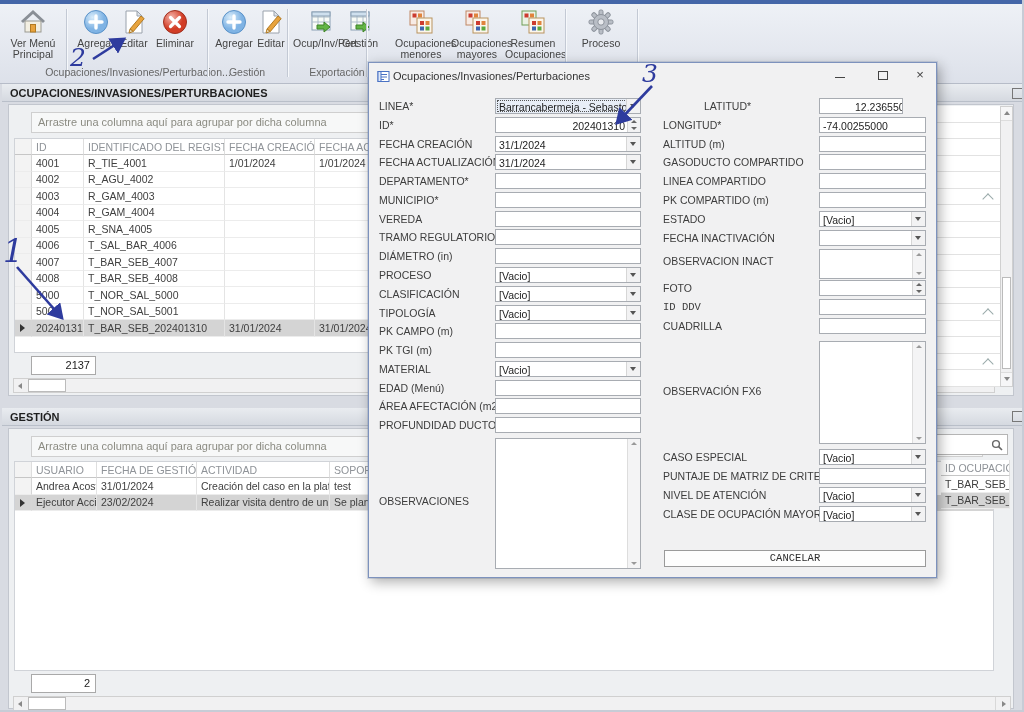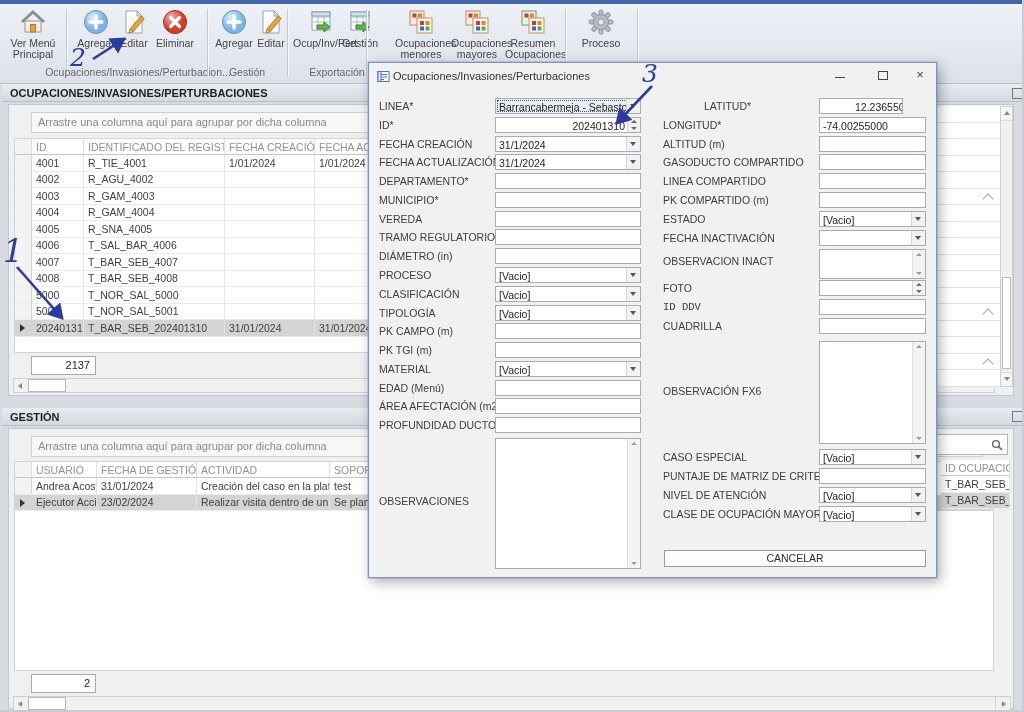--- a/index.html
+++ b/index.html
@@ -610,21 +610,21 @@
         <div class="ctl combo" style="left: 450px; top: 424px; width: 107px; height: 16px;">
           <span class="val">[Vacio]</span>
           <span class="dd"></span>
         </div>
         <div class="flabel" style="left: 294px; top: 445px;">CLASE DE OCUPACIÓN MAYOR</div>
         <div class="ctl combo" style="left: 450px; top: 443px; width: 107px; height: 16px;">
           <span class="val">[Vacio]</span>
           <span class="dd"></span>
         </div>
       </div>
-    <div class="dlgbtn" style="top:487px;">CANCELAR</div>
+    <div class="dlgbtn" style="top:487px;font-family:Liberation Mono, monospace;">CANCELAR</div>
   </div>
 
   <svg class="annot" width="1024" height="712" viewBox="0 0 1024 712">
     <defs>
         <marker id="ah" markerWidth="7" markerHeight="7" refX="5" refY="3.5" orient="auto">
           <path d="M0 0 L6 3.5 L0 7 z" fill="#2e3b9e"></path>
         </marker>
       </defs>
     <text x="3" y="262" font-size="32" font-style="italic" font-family="DejaVu Serif, serif" fill="#2e3b9e">1</text>
     <line x1="17" y1="267" x2="62" y2="318" stroke="#2e3b9e" stroke-width="2.6" marker-end="url(#ah)"></line>

